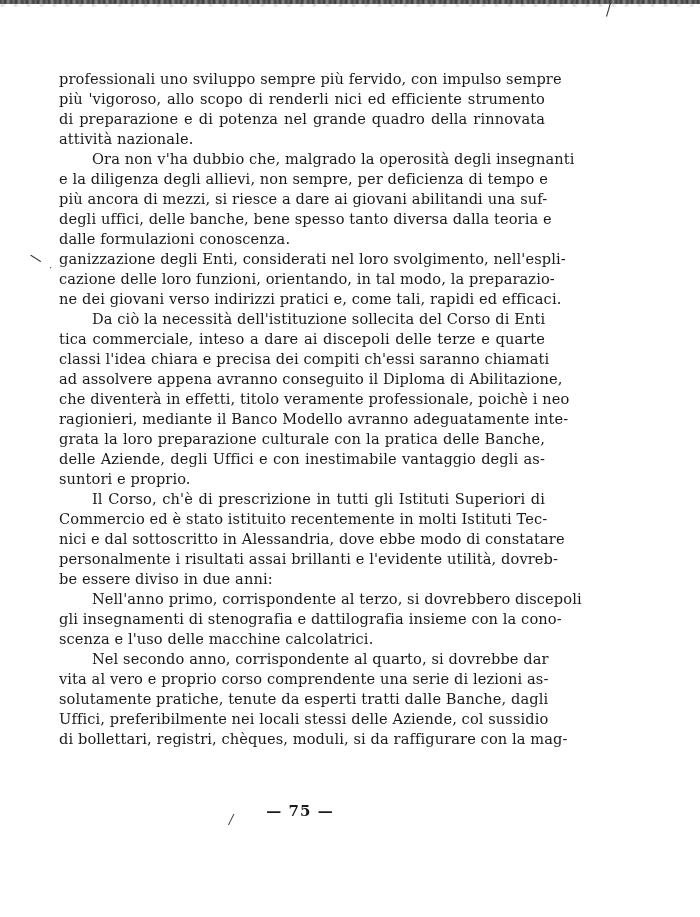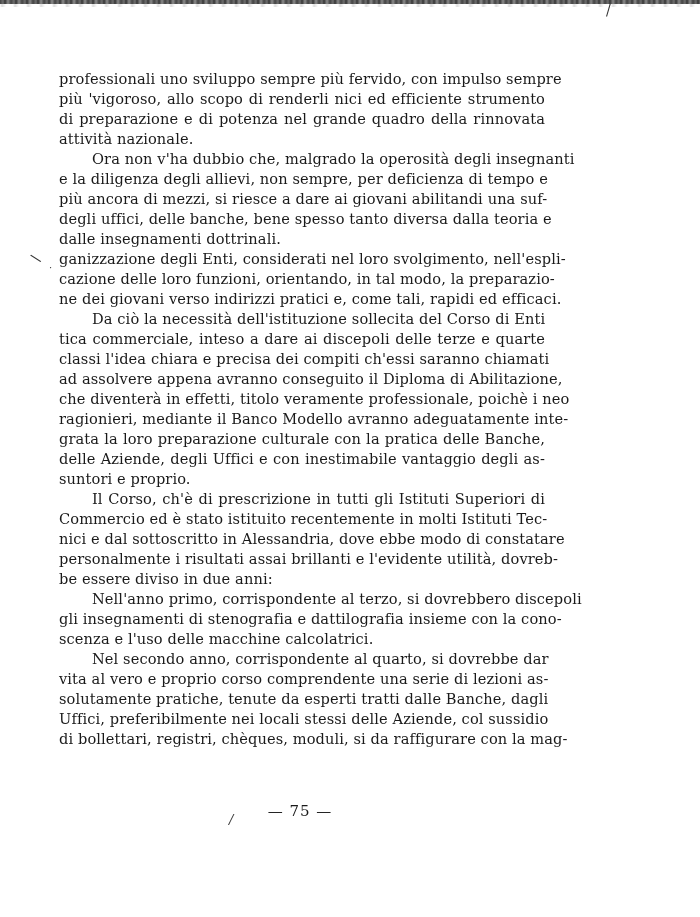--- a/index.html
+++ b/index.html
@@ -52,21 +52,21 @@
     .line.indent {
       padding-left: 33px;
     }
     .page-number {
       position: absolute;
       top: 802px;
       left: 0;
       width: 600px;
       text-align: center;
       font-size: 15px;
-      font-weight: normal;
+      font-weight: bold;
       letter-spacing: 1px;
     }
     .mark {
       position: absolute;
       color: #333;
       font-size: 14px;
     }
   </style>
 </head>
 <body>
@@ -84,21 +84,21 @@
       <span class="line">professionali uno sviluppo sempre più fervido, con impulso sempre</span>
       <span class="line">più 'vigoroso, allo scopo di renderli nici ed efficiente strumento</span>
       <span class="line">di preparazione e di potenza nel grande quadro della rinnovata</span>
       <span class="line last">attività nazionale.</span>
     </div>
     <div>
       <span class="line indent">Ora non v'ha dubbio che, malgrado la operosità degli insegnanti</span>
       <span class="line">e la diligenza degli allievi, non sempre, per deficienza di tempo e</span>
       <span class="line">più ancora di mezzi, si riesce a dare ai giovani abilitandi una suf-</span>
       <span class="line">degli uffici, delle banche, bene spesso tanto diversa dalla teoria e</span>
-      <span class="line last">dalle insegnamenti dottrinali.</span>
+      <span class="line last">dalle formulazioni conoscenza.</span>
     </div>
     <div>
       <span class="line">ganizzazione degli Enti, considerati nel loro svolgimento, nell'espli-</span>
       <span class="line">cazione delle loro funzioni, orientando, in tal modo, la preparazio-</span>
       <span class="line last">ne dei giovani verso indirizzi pratici e, come tali, rapidi ed efficaci.</span>
     </div>
     <div>
       <span class="line indent">Da ciò la necessità dell'istituzione sollecita del Corso di Enti</span>
       <span class="line">tica commerciale, inteso a dare ai discepoli delle terze e quarte</span>
       <span class="line">classi l'idea chiara e precisa dei compiti ch'essi saranno chiamati</span>

